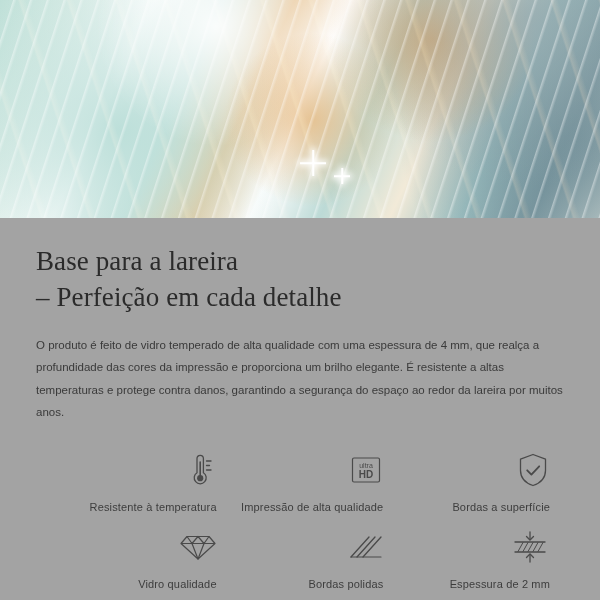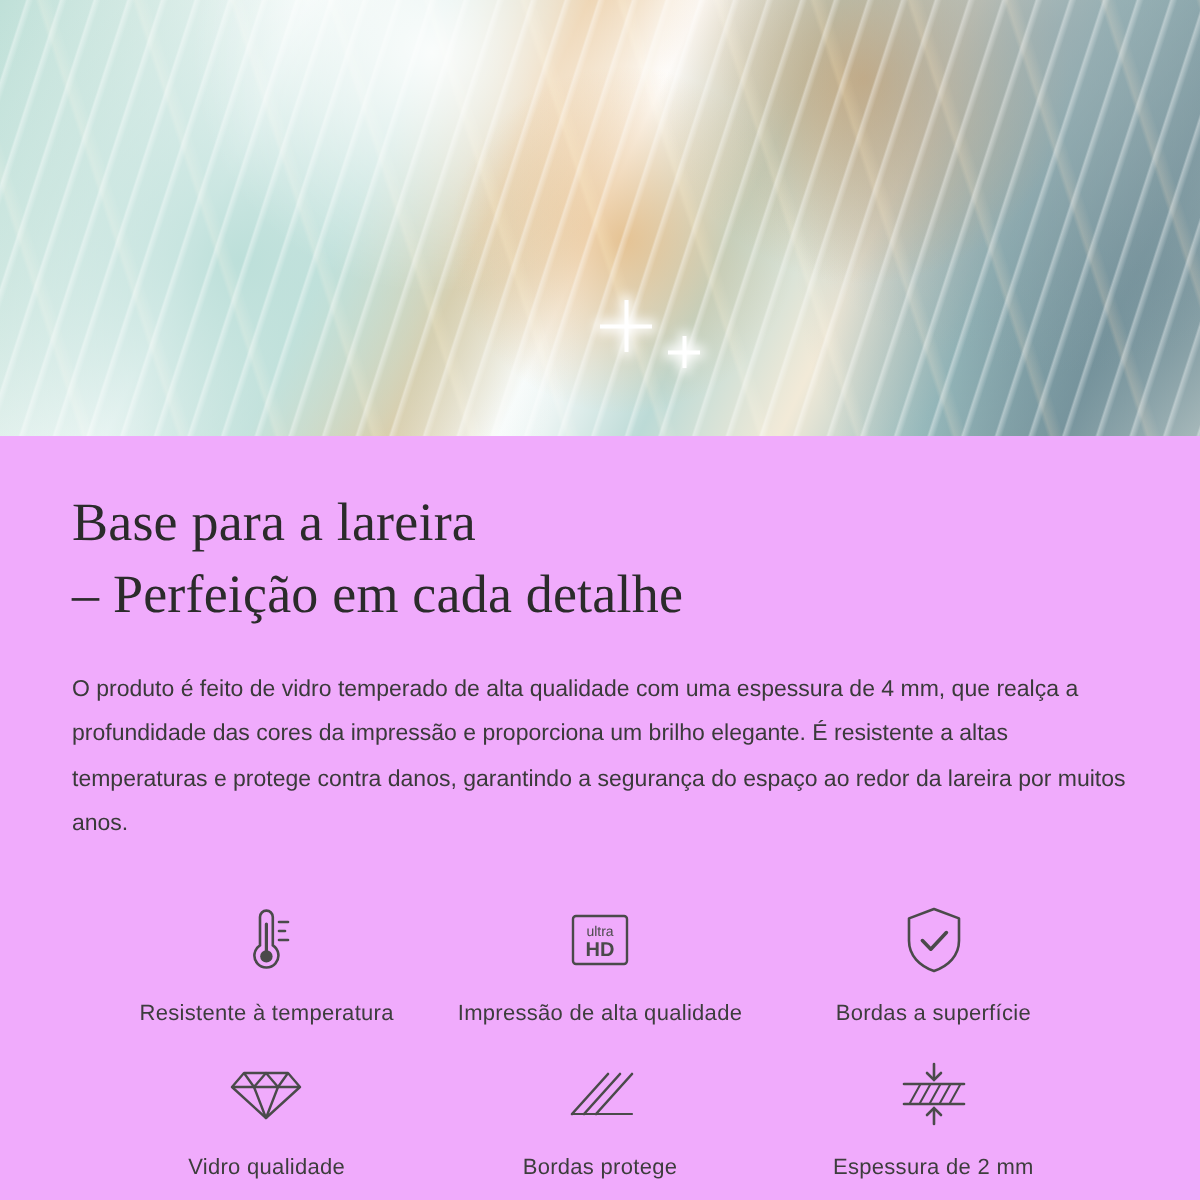--- a/index.html
+++ b/index.html
@@ -10,21 +10,21 @@
     width: 600px;
     height: 600px;
     background: #ffffff;
     font-family: "Liberation Sans", sans-serif;
     overflow: hidden;
   }
   .page {
     position: relative;
     width: 600px;
     height: 600px;
-    background: #f0abfc;
+    background: #a3a3a3;
     overflow: hidden;
   }
 
   
   .hero {
     position: relative;
     width: 600px;
     height: 218px;
     overflow: hidden;
     background: #ffffff;
@@ -139,21 +139,21 @@
   .features {
     margin-top: 24px;
     display: grid;
     grid-template-columns: repeat(3, 1fr);
     row-gap: 12px;
     padding: 0 14px;
   }
   .feature {
     display: flex;
     flex-direction: column;
-    align-items: center;
+    align-items: flex-end;
     justify-content: flex-start;
   }
   .feature-icon {
     height: 44px;
     display: flex;
     align-items: center;
     justify-content: center;
     color: #4a4a4a;
   }
   .feature-label {
@@ -237,21 +237,21 @@
 
       <div class="feature">
         <div class="feature-icon">
           <svg width="36" height="32" viewBox="0 0 36 32" fill="none" stroke="#4a4a4a" stroke-width="1.3" stroke-linecap="round">
             <path d="M4 26 L22 6"></path>
             <path d="M10 26 L28 6"></path>
             <path d="M16 26 L34 6"></path>
             <path d="M4 26 L34 26" stroke-width="1.1"></path>
           </svg>
         </div>
-        <div class="feature-label">Bordas protege</div>
+        <div class="feature-label">Bordas polidas</div>
       </div>
 
       <div class="feature">
         <div class="feature-icon">
           <svg width="40" height="34" viewBox="0 0 40 34" fill="none" stroke="#4a4a4a" stroke-width="1.3" stroke-linecap="round">
             <line x1="20" y1="2" x2="20" y2="9"></line>
             <path d="M16.5 6.5 20 10 23.5 6.5"></path>
             <line x1="5" y1="12" x2="35" y2="12"></line>
             <line x1="5" y1="22" x2="35" y2="22"></line>
             <g stroke-width="1">

